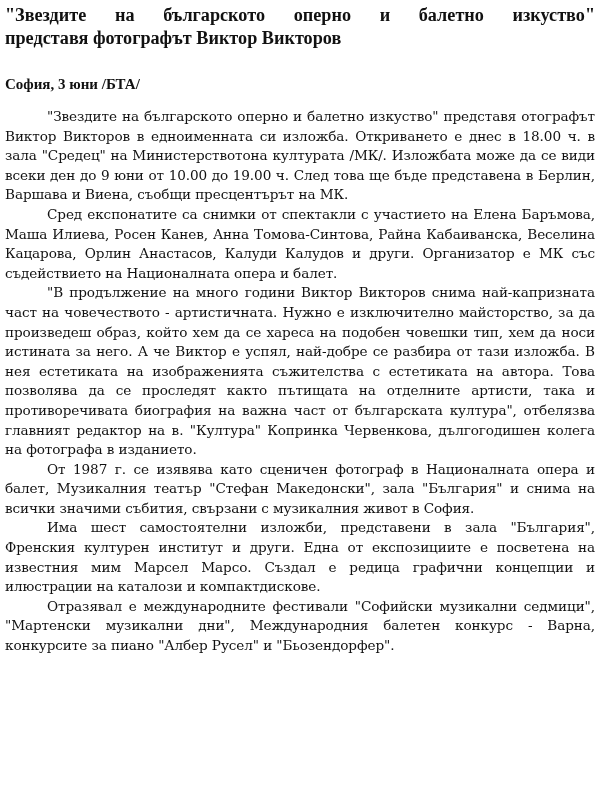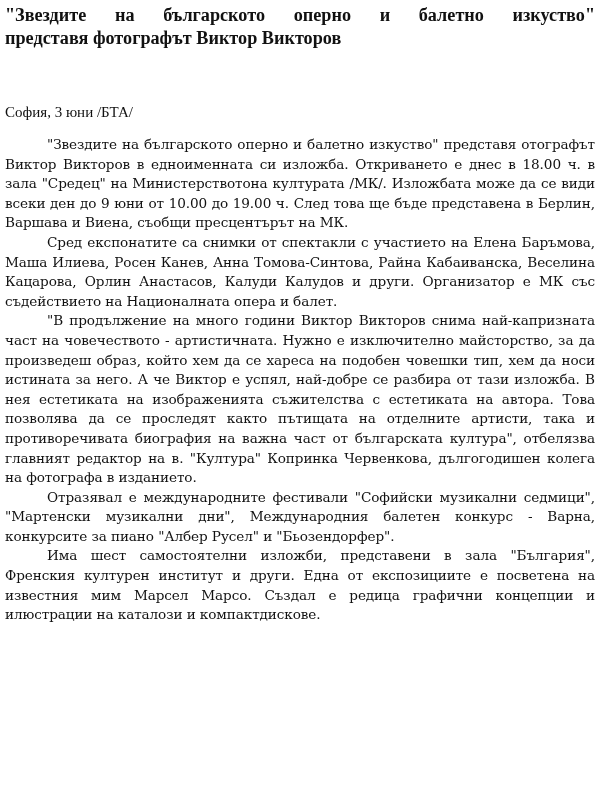--- a/index.html
+++ b/index.html
@@ -13,23 +13,23 @@
       margin: 4px 0 0 0;
       font-family: "Liberation Serif", serif;
       font-weight: bold;
       font-size: 18.2px;
       line-height: 23px;
       text-align: justify;
       text-align-last: left;
     }
     .title .l1 { display: block; text-align: justify; text-align-last: justify; }
     .dateline {
-      margin-top: 52px;
+      margin-top: 24px;
       font-family: "Liberation Serif", serif;
-      font-weight: normal;
+      font-weight: bold;
       font-size: 15px;
       line-height: 20px;
     }
     .body { margin-top: 13px; }
     .para {
       margin: 0;
       font-size: 13.6px;
       line-height: 19.6px;
       text-align: justify;
       text-indent: 42px;
@@ -42,16 +42,17 @@
 <div class="page">
   <h1 class="title">
     <span class="l1">"Звездите на българското оперно и балетно изкуство"</span>
     <span>представя фотографът Виктор Викторов</span>
   </h1>
   <div class="dateline">София, 3 юни /БТА/</div>
   <div class="body">
     <p class="para">"Звездите на българското оперно и  балетно изкуство" представя отографът Виктор Викторов в едноименната си изложба. Откриването е днес в 18.00 ч. в зала "Средец" на Министерствотона културата /МК/. Изложбата може да се види всеки ден до 9 юни от 10.00 до 19.00 ч. След това ще бъде представена в Берлин, Варшава и Виена, съобщи пресцентърът на МК.</p>
     <p class="para">Сред експонатите са снимки от спектакли с участието на Елена Баръмова, Маша Илиева, Росен Канев, Анна Томова-Синтова, Райна Кабаиванска, Веселина Кацарова, Орлин Анастасов, Калуди Калудов и други. Организатор е МК  със съдействието на Националната опера и балет.</p>
     <p class="para">"В продължение на много години Виктор Викторов снима най-капризната част на човечеството - артистичната. Нужно е изключително майсторство, за да произведеш образ, който хем да се хареса на подобен човешки тип, хем да носи истината за него. А че Виктор е успял, най-добре се разбира от тази изложба. В нея естетиката на изображенията съжителства с естетиката на автора. Това позволява да се проследят както пътищата на отделните артисти, така и противоречивата биография на важна част от българската култура", отбелязва  главният редактор на в. "Култура" Копринка Червенкова, дългогодишен  колега на фотографа в изданието.</p>
+    <p class="para">От 1987 г. се изявява като сценичен фотограф в Националната опера и балет, Музикалния театър "Стефан Македонски", зала "България" и снима на всички значими събития, свързани с музикалния живот в София.</p>
+    <p class="para">Има шест самостоятелни изложби, представени в зала "България", Френския културен институт и други. Една от експозициите е посветена на известния мим Марсел Марсо. Създал е редица графични концепции и илюстрации на каталози и компактдискове.</p>
     <p class="para">Отразявал е международните фестивали "Софийски музикални седмици", "Мартенски музикални дни", Международния балетен конкурс - Варна, конкурсите за пиано "Албер Русел" и "Бьозендорфер".</p>
-    <p class="para">Има шест самостоятелни изложби, представени в зала "България", Френския културен институт и други. Една от експозициите е посветена на известния мим Марсел Марсо. Създал е редица графични концепции и илюстрации на каталози и компактдискове.</p>
   </div>
 </div>
 
 </body></html>

